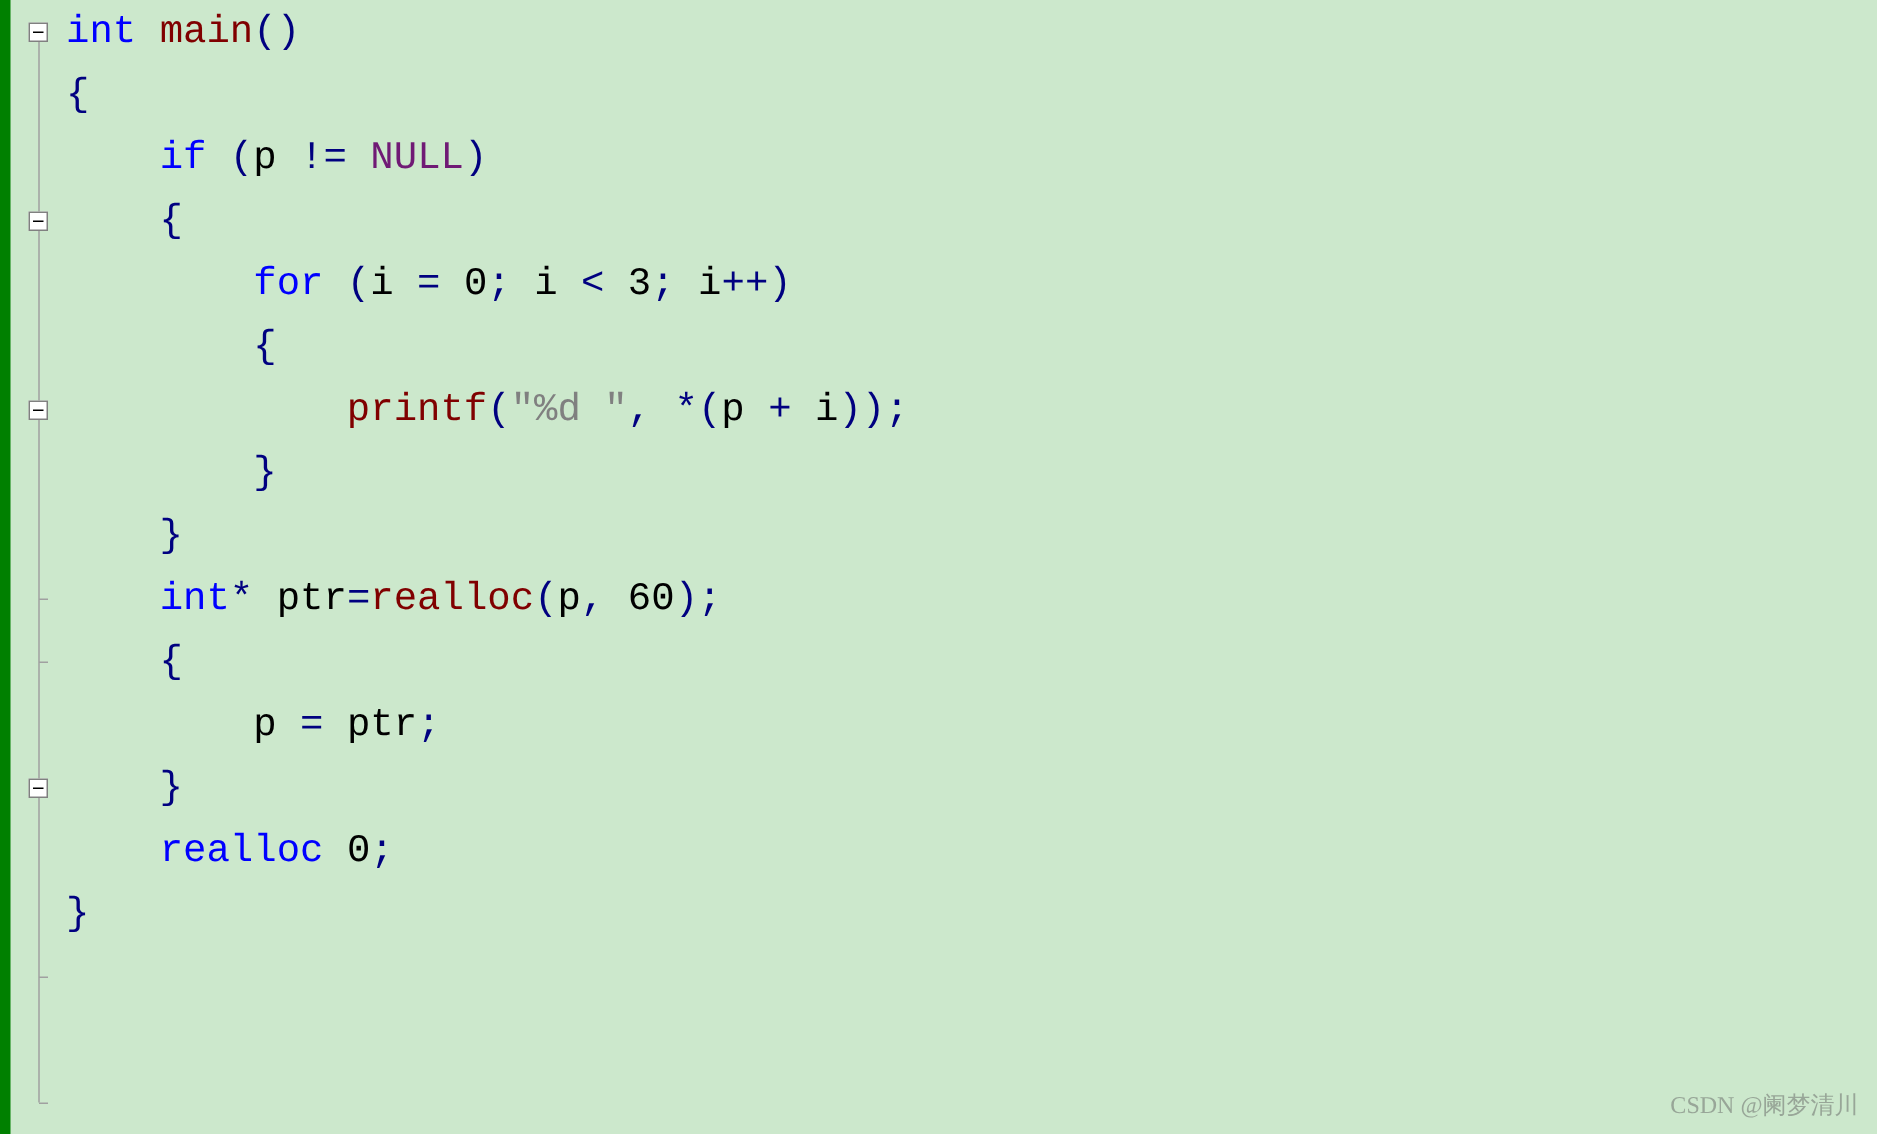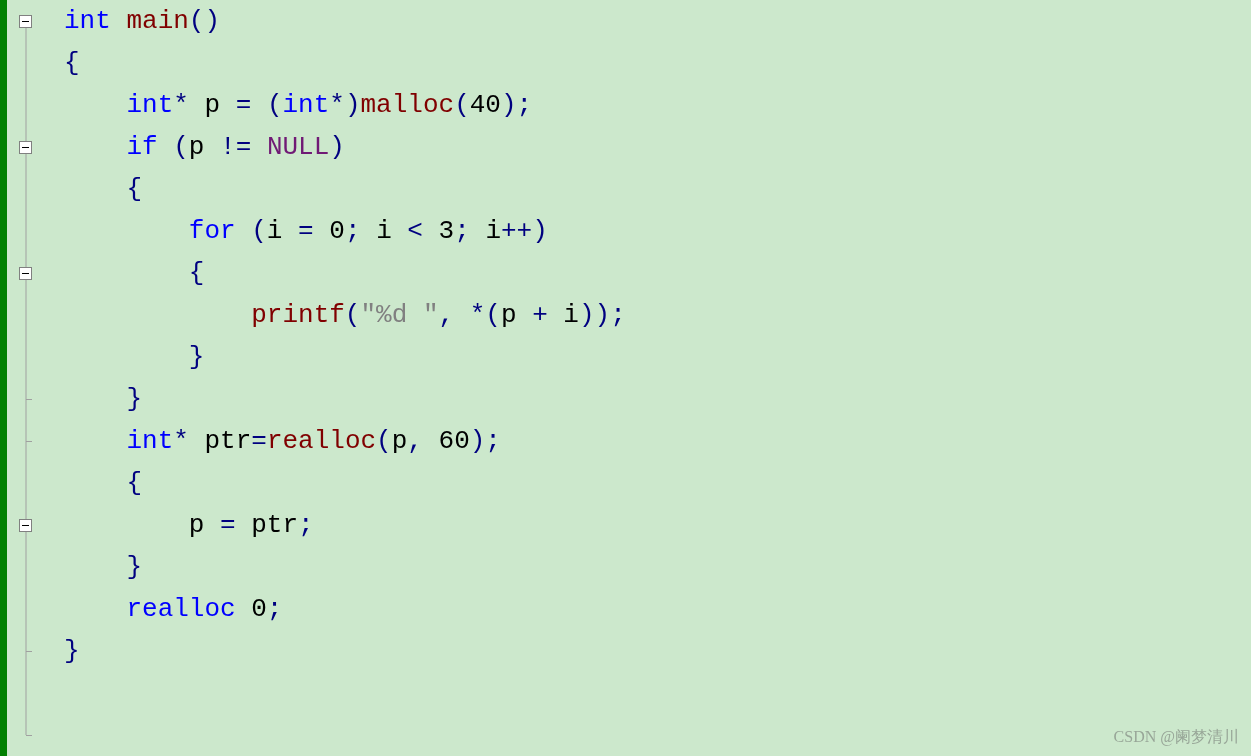--- a/index.html
+++ b/index.html
@@ -8,21 +8,20 @@
     font-family: Consolas, 'Courier New', monospace;
     font-size: 26px;
     width: 1251px;
     height: 756px;
     overflow: hidden;
     position: relative;
   }
   .editor {
     display: flex;
     height: 100%;
-    gap: 20px;
   }
   .gutter {
     display: flex;
     flex-direction: column;
     background: #cce8cc;
     width: 44px;
   }
   .gutter-row {
     display: flex;
     height: 42px;
@@ -224,21 +223,20 @@
         <div class="left-bar"></div>
         <div class="fold-area">
           <div class="fold-line top-half"></div>
           <div class="fold-end"></div>
         </div>
       </div>
   </div>
   <div class="code-area">
     <div class="code-line"><span class="kw">int</span><span> </span><span class="fn">main</span><span class="paren">()</span></div>
     <div class="code-line"><span class="op">{</span></div>
-    <div class="code-line"><span>    </span><span class="kw">int</span><span class="op">* </span><span class="ident">p </span><span class="op">= (</span><span class="kw">int</span><span class="op">*)</span><span class="fn">malloc</span><span class="paren">(</span><span class="num">40</span><span class="paren">);</span></div>
     <div class="code-line"><span>    </span><span class="kw">if</span><span class="paren"> (</span><span class="ident">p </span><span class="op">!= </span><span class="null">NULL</span><span class="paren">)</span></div>
     <div class="code-line"><span class="op">    {</span></div>
     <div class="code-line"><span>        </span><span class="kw">for</span><span class="paren"> (</span><span class="ident">i </span><span class="op">= </span><span class="num">0</span><span class="op">; </span><span class="ident">i </span><span class="op">&lt; </span><span class="num">3</span><span class="op">; </span><span class="ident">i</span><span class="paren">++)</span></div>
     <div class="code-line"><span class="op">        {</span></div>
     <div class="code-line"><span>            </span><span class="fn">printf</span><span class="paren">(</span><span class="str">"%d "</span><span class="op">, *(</span><span class="ident">p </span><span class="op">+ </span><span class="ident">i</span><span class="paren">));</span></div>
     <div class="code-line"><span class="op">        }</span></div>
     <div class="code-line"><span class="op">    }</span></div>
     <div class="code-line"><span>    </span><span class="kw">int</span><span class="op">* </span><span class="ident">ptr</span><span class="op">=</span><span class="fn">realloc</span><span class="paren">(</span><span class="ident">p</span><span class="op">, </span><span class="num">60</span><span class="paren">);</span></div>
     <div class="code-line"><span class="op">    {</span></div>
     <div class="code-line"><span>        </span><span class="ident">p </span><span class="op">= </span><span class="ident">ptr</span><span class="op">;</span></div>

